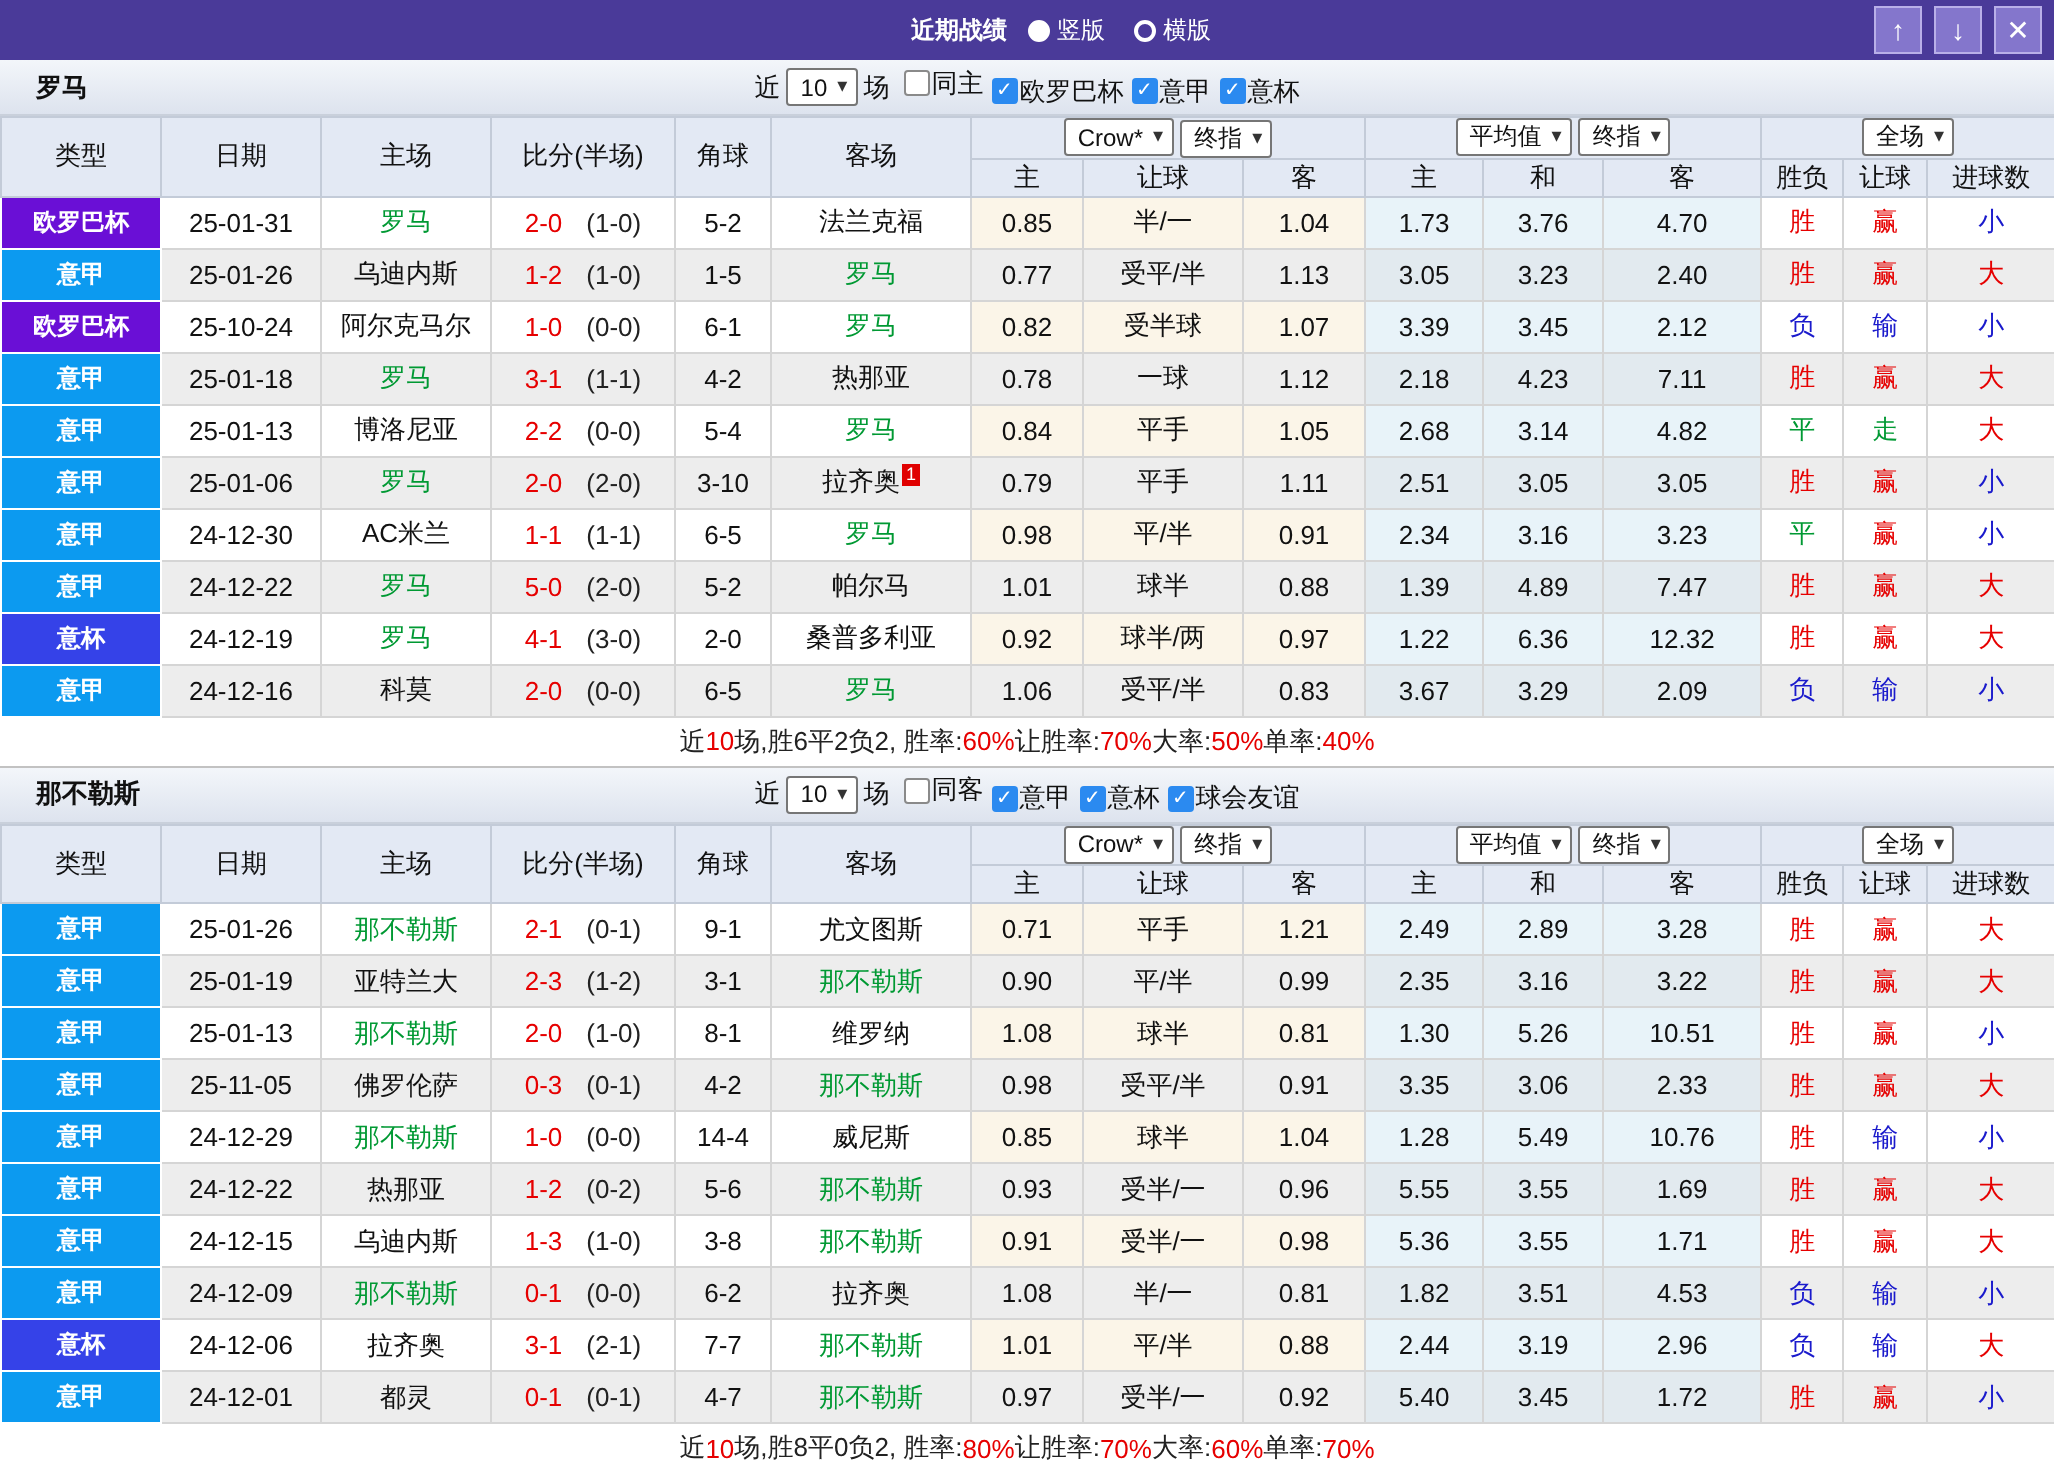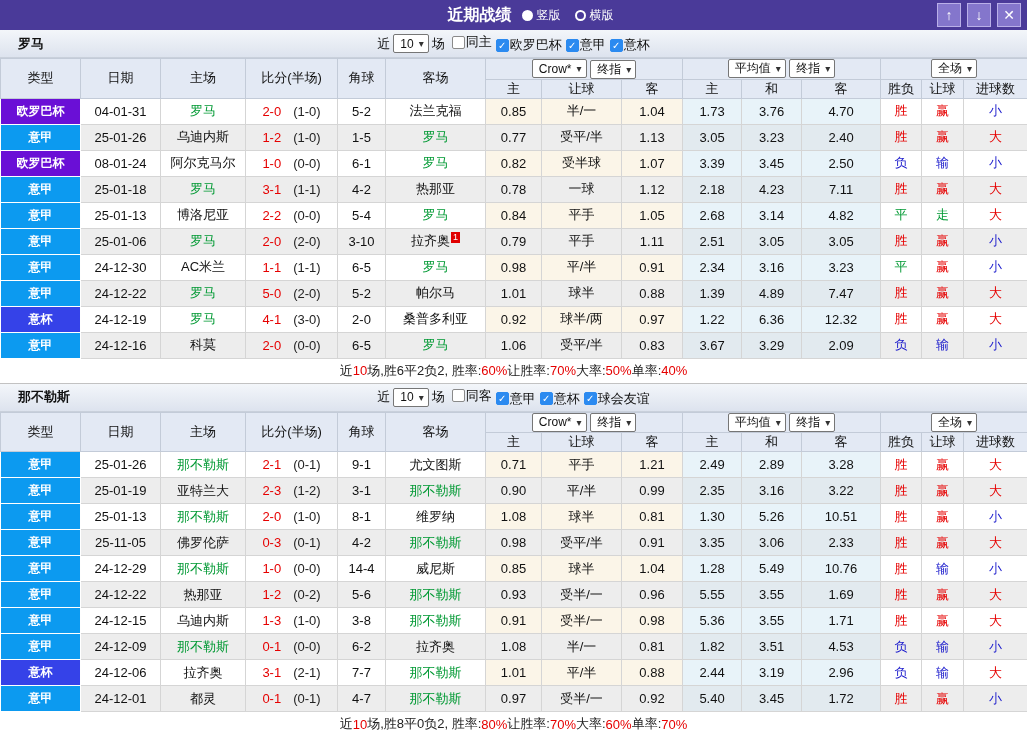--- a/index.html
+++ b/index.html
@@ -2,21 +2,21 @@
 <html><head>
 <meta charset="utf-8">
 <style>
   * { box-sizing: border-box; }
   html,body { margin:0; padding:0; background:#fff; }
   body { width:1027px; font-family:"Liberation Sans","DejaVu Sans",sans-serif; }
 
   
   .titlebar { height:30px; background:#4a3a99; position:relative;
     display:flex; align-items:center; justify-content:center; color:#fff; }
-  .titlebar .title { font-size:16px; font-weight:bold; margin-right:10px;margin-left:34px; }
+  .titlebar .title { font-size:12px; font-weight:bold; margin-right:10px;margin-left:34px; }
   .radio-group { display:flex; align-items:center; gap:14px; font-size:12px; }
   .radio-item { display:inline-flex; align-items:center; gap:4px; cursor:pointer; }
   .radio { width:11px; height:11px; border:2px solid #fff; border-radius:50%; display:inline-block; }
   .radio.on { background:#fff; }
   .tb-buttons { position:absolute; right:6px; top:3px; display:flex; gap:6px; }
   .tb-btn { width:24px; height:24px; background:#8476cc; border:1px solid #b9afe8;
     color:#fff; font-weight:bold; font-size:14px; line-height:22px; text-align:center; cursor:pointer; }
 
   
   .filterbar { height:28px; background:linear-gradient(#f3f6fa,#dde3ee);
@@ -168,21 +168,21 @@
           <th class="h-ad">和</th>
           <th class="h-aa">客</th>
           <th class="h-res">胜负</th>
           <th class="h-hres">让球</th>
           <th class="h-goals">进球数</th>
         </tr>
       </thead>
       <tbody>
           <tr>
             <td class="col-type" style="background: rgb(106, 15, 214);">欧罗巴杯</td>
-            <td>04-01-31</td>
+            <td>25-01-31</td>
             <td class="t-green">罗马</td>
             <td><span class="t-red">2-0</span><span class="half">(1-0)</span></td>
             <td>5-2</td>
             <td><span>法兰克福</span></td>
             <td class="cream">0.85</td>
             <td class="cream">半/一</td>
             <td class="cream">1.04</td>
             <td class="avgc">1.73</td>
             <td class="avgc">3.76</td>
             <td class="avgc">4.70</td>
@@ -202,31 +202,31 @@
             <td class="cream">1.13</td>
             <td class="avgc">3.05</td>
             <td class="avgc">3.23</td>
             <td class="avgc">2.40</td>
             <td style="color: rgb(230, 0, 0);">胜</td>
             <td style="color: rgb(230, 0, 0);">赢</td>
             <td style="color: rgb(230, 0, 0);">大</td>
           </tr>
           <tr>
             <td class="col-type" style="background: rgb(106, 15, 214);">欧罗巴杯</td>
-            <td>08-01-24</td>
+            <td>25-10-24</td>
             <td>阿尔克马尔</td>
             <td><span class="t-red">1-0</span><span class="half">(0-0)</span></td>
             <td>6-1</td>
             <td class="t-green"><span>罗马</span></td>
             <td class="cream">0.82</td>
             <td class="cream">受半球</td>
             <td class="cream">1.07</td>
             <td class="avgc">3.39</td>
             <td class="avgc">3.45</td>
-            <td class="avgc">2.50</td>
+            <td class="avgc">2.12</td>
             <td style="color: rgb(26, 26, 204);">负</td>
             <td style="color: rgb(26, 26, 204);">输</td>
             <td style="color: rgb(26, 26, 204);">小</td>
           </tr>
           <tr class="even">
             <td class="col-type" style="background: rgb(12, 154, 240);">意甲</td>
             <td>25-01-18</td>
             <td class="t-green">罗马</td>
             <td><span class="t-red">3-1</span><span class="half">(1-1)</span></td>
             <td>4-2</td>

